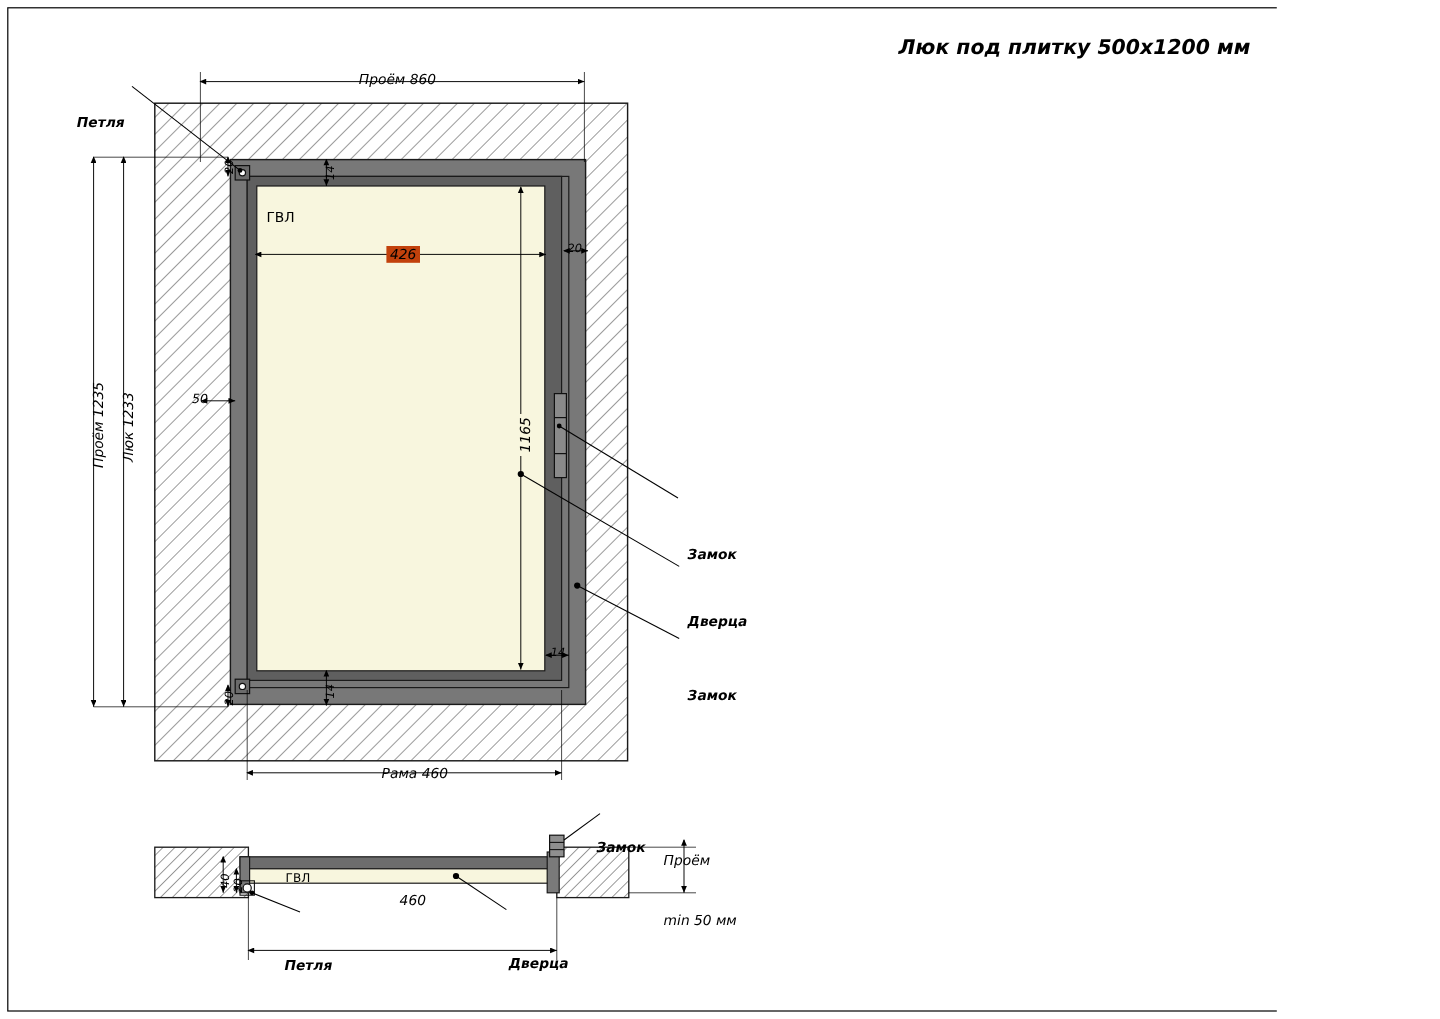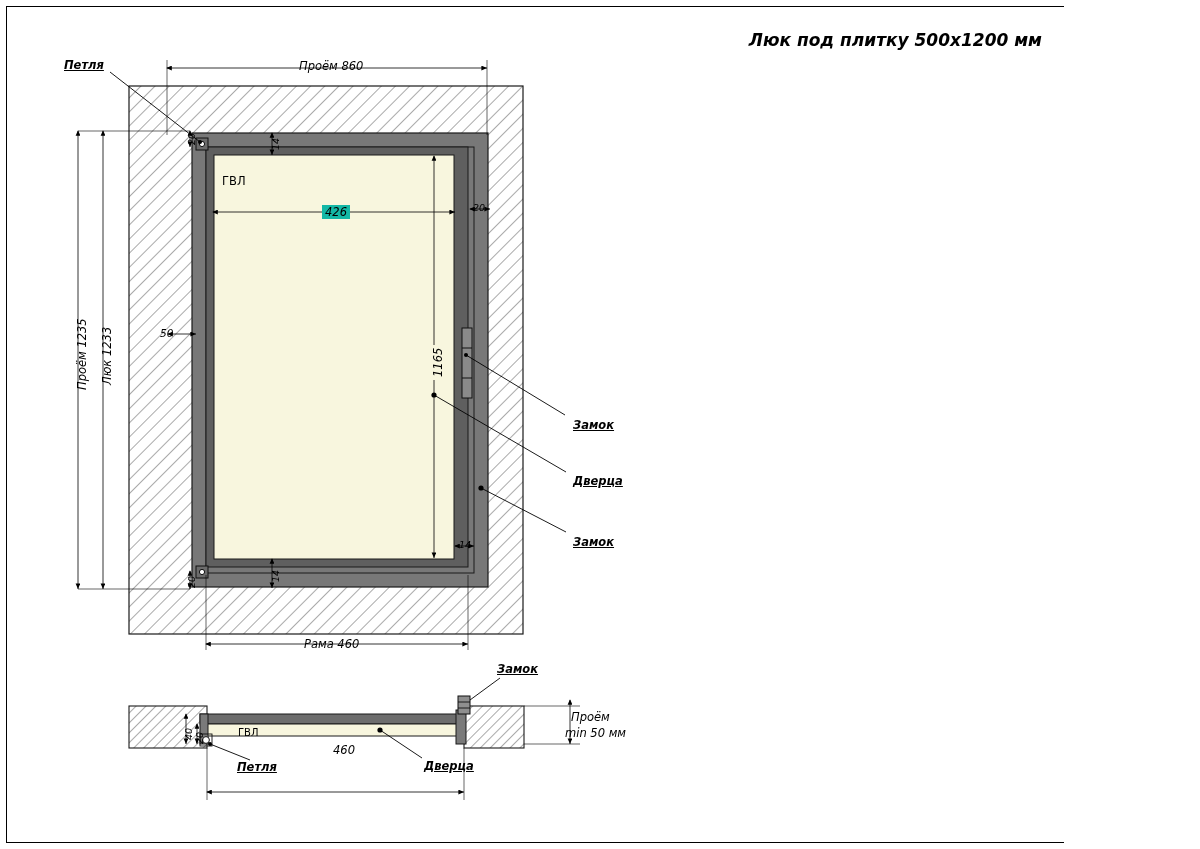--- a/index.html
+++ b/index.html
@@ -50,21 +50,21 @@
     white-space: nowrap;
   }
   .lbl-it {
     font-style: italic;
   }
   .lbl-b {
     font-style: italic;
     font-weight: bold;
   }
   .lbl-u {
-    text-decoration: underline;
+    margin-top: 37px;
   }
   .vert {
     transform: rotate(-90deg);
     transform-origin: left top;
   }
   .dim {
     font-style: italic;
     font-size: 11.5px;
   }
 </style>
@@ -256,24 +256,24 @@
   </svg>
 
   <div class="lbl lbl-b lbl-u" style="left:64px; top:58px;">Петля</div>
   <div class="lbl dim" style="left:299px; top:59px;">Проём 860</div>
 
   <div class="lbl dim vert" style="left:75px; top:390px;">Проём 1235</div>
   <div class="lbl dim vert" style="left:100px; top:385px;">Люк 1233</div>
 
   <div class="lbl" style="left:222px; top:174px;">ГВЛ</div>
 
-  <div class="lbl dim" style="left:322px; top:205px; background:#14b8a6; padding:0 3px;">426</div>
+  <div class="lbl dim" style="left:322px; top:205px; background:#c2410c; padding:0 3px;">426</div>
   <div class="lbl dim vert" style="left:431px; top:380px; background:#f8f6de; padding:0 3px;">1165</div>
 
-  <div class="lbl dim" style="left:304px; top:637px;">Рама 460</div>
+  <div class="lbl dim" style="left:318px; top:637px;">Рама 460</div>
 
   <div class="lbl dim vert" style="left:270px; top:150px; font-size:9.5px;">14</div>
   <div class="lbl dim vert" style="left:270px; top:582px; font-size:9.5px;">14</div>
   <div class="lbl dim" style="left:459px; top:539px; font-size:9.5px;">14</div>
   <div class="lbl dim" style="left:473px; top:202px; font-size:9.5px;">20</div>
   <div class="lbl dim vert" style="left:186px; top:145px; font-size:9.5px;">20</div>
   <div class="lbl dim vert" style="left:186px; top:588px; font-size:9.5px;">20</div>
   <div class="lbl dim" style="left:160px; top:327px; font-size:10.5px;">50</div>
 
   <div class="lbl lbl-b lbl-u" style="left:573px; top:418px;">Замок</div>
@@ -282,16 +282,16 @@
 
   <div class="lbl lbl-b lbl-u" style="left:497px; top:662px;">Замок</div>
   <div class="lbl lbl-b lbl-u" style="left:237px; top:760px;">Петля</div>
   <div class="lbl lbl-b lbl-u" style="left:424px; top:759px;">Дверца</div>
   <div class="lbl" style="left:238px; top:727px; font-size:10px;">ГВЛ</div>
 
   <div class="lbl dim" style="left:333px; top:743px;">460</div>
   <div class="lbl dim vert" style="left:183px; top:740px; font-size:9.5px;">40</div>
   <div class="lbl dim vert" style="left:194px; top:744px; font-size:9.5px;">20</div>
 
-  <div class="lbl lbl-it" style="left:553px; top:710px;margin-left:18px;">Проём</div>
-  <div class="lbl lbl-it" style="left:553px; top:726px;margin-left:12px;">min 50 мм</div>
+  <div class="lbl lbl-it" style="left:553px; top:710px;">Проём</div>
+  <div class="lbl lbl-it" style="left:553px; top:760px;">min 50 мм</div>
 
 </div>
 
 </body></html>

